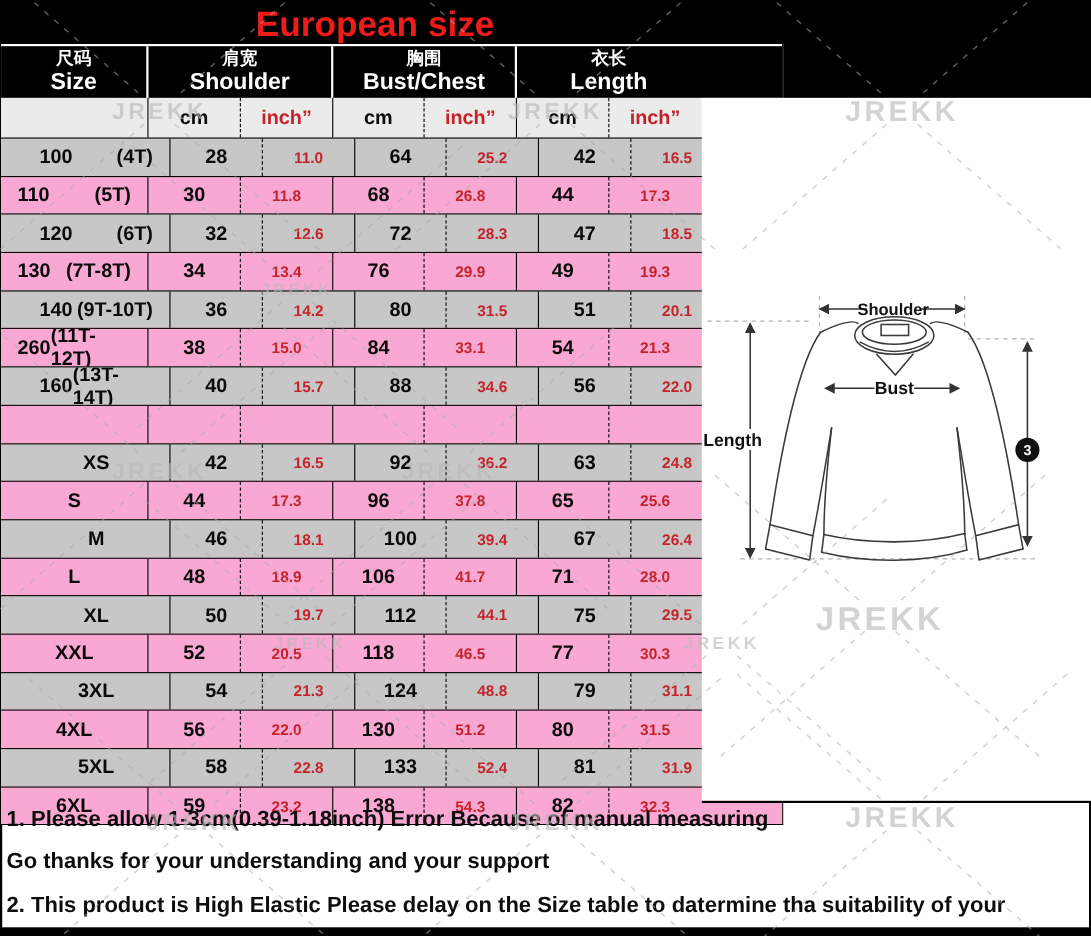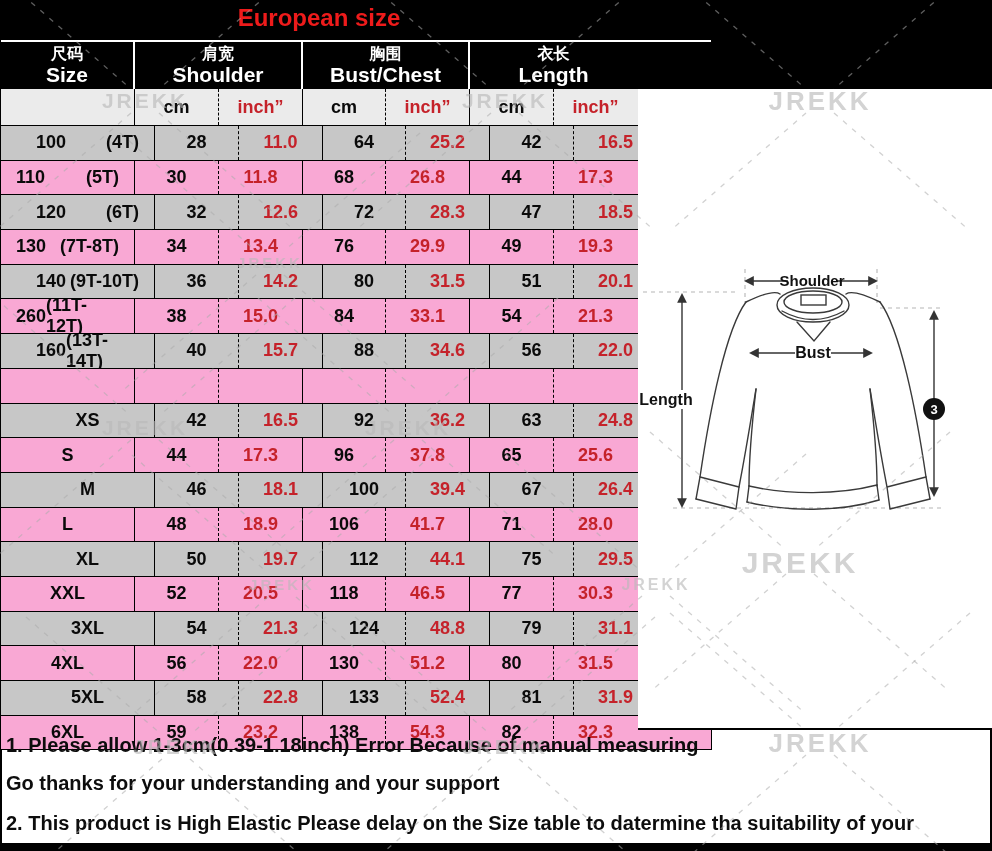--- a/index.html
+++ b/index.html
@@ -6,21 +6,21 @@
   .stage{
     position:relative;width:992px;height:851px;margin:0 auto;
     background:#fff;overflow:hidden;
     font-family:"Liberation Sans","DejaVu Sans",sans-serif;
     box-shadow:inset 0 0 0 2px #000;
   }
   
   .top-band{position:absolute;left:0;top:0;width:992px;height:89px;background:#000;}
   .title{
     position:absolute;left:0;top:4px;width:638px;margin:0;
-    text-align:center;font-size:24px;font-weight:bold;color:#ee1b1b;z-index:3;
+    text-align:center;font-size:32px;font-weight:bold;color:#ee1b1b;z-index:3;padding-left:22px;
   }
   
   .size-table{
     position:absolute;left:0;top:40px;width:712px;z-index:2;
     border:1px solid #000;border-top:none;box-sizing:border-box;background:#fff;
   }
   .thead{
     display:grid;grid-template-columns:134px 168px 167px 167px;
     height:49px;background:#000;color:#fff;border-top:2px solid #fff;box-sizing:border-box;
   }
@@ -35,21 +35,21 @@
   .trow.dark{background:#c7c7c7;padding-left:20px;}
   .trow.light{background:#f9a8d4;}
   .cell{
     display:flex;align-items:center;justify-content:center;
     font-weight:bold;font-size:18px;color:#0a0a0a;overflow:hidden;
   }
   .tsub .cell,.trow .cell{border-right:1px solid #000;}
   .tsub .cell:nth-child(even),.trow .cell:nth-child(even){border-right:1px dashed #000;}
   .tsub .cell:first-child,.trow .cell:first-child{border-right:1px solid #000;}
   .tsub .cell:last-child,.trow .cell:last-child{border-right:none;}
-  .cell.inch{color:#c5222a;font-size:18px;}
+  .cell.inch{color:#c5222a;font-size:14px;}
   .tsub .cell{font-size:18px;}
   .tsub .cell.inch{font-size:18px;}
   .size-cell{font-size:18px;}
   .size-cell.two{justify-content:space-between;padding:0 15px;box-sizing:border-box;}
   
   .right-panel{
     position:absolute;left:638px;top:89px;width:354px;height:641px;
     background:#fff;border-bottom:2px solid #000;box-sizing:border-box;z-index:2;
   }
   

